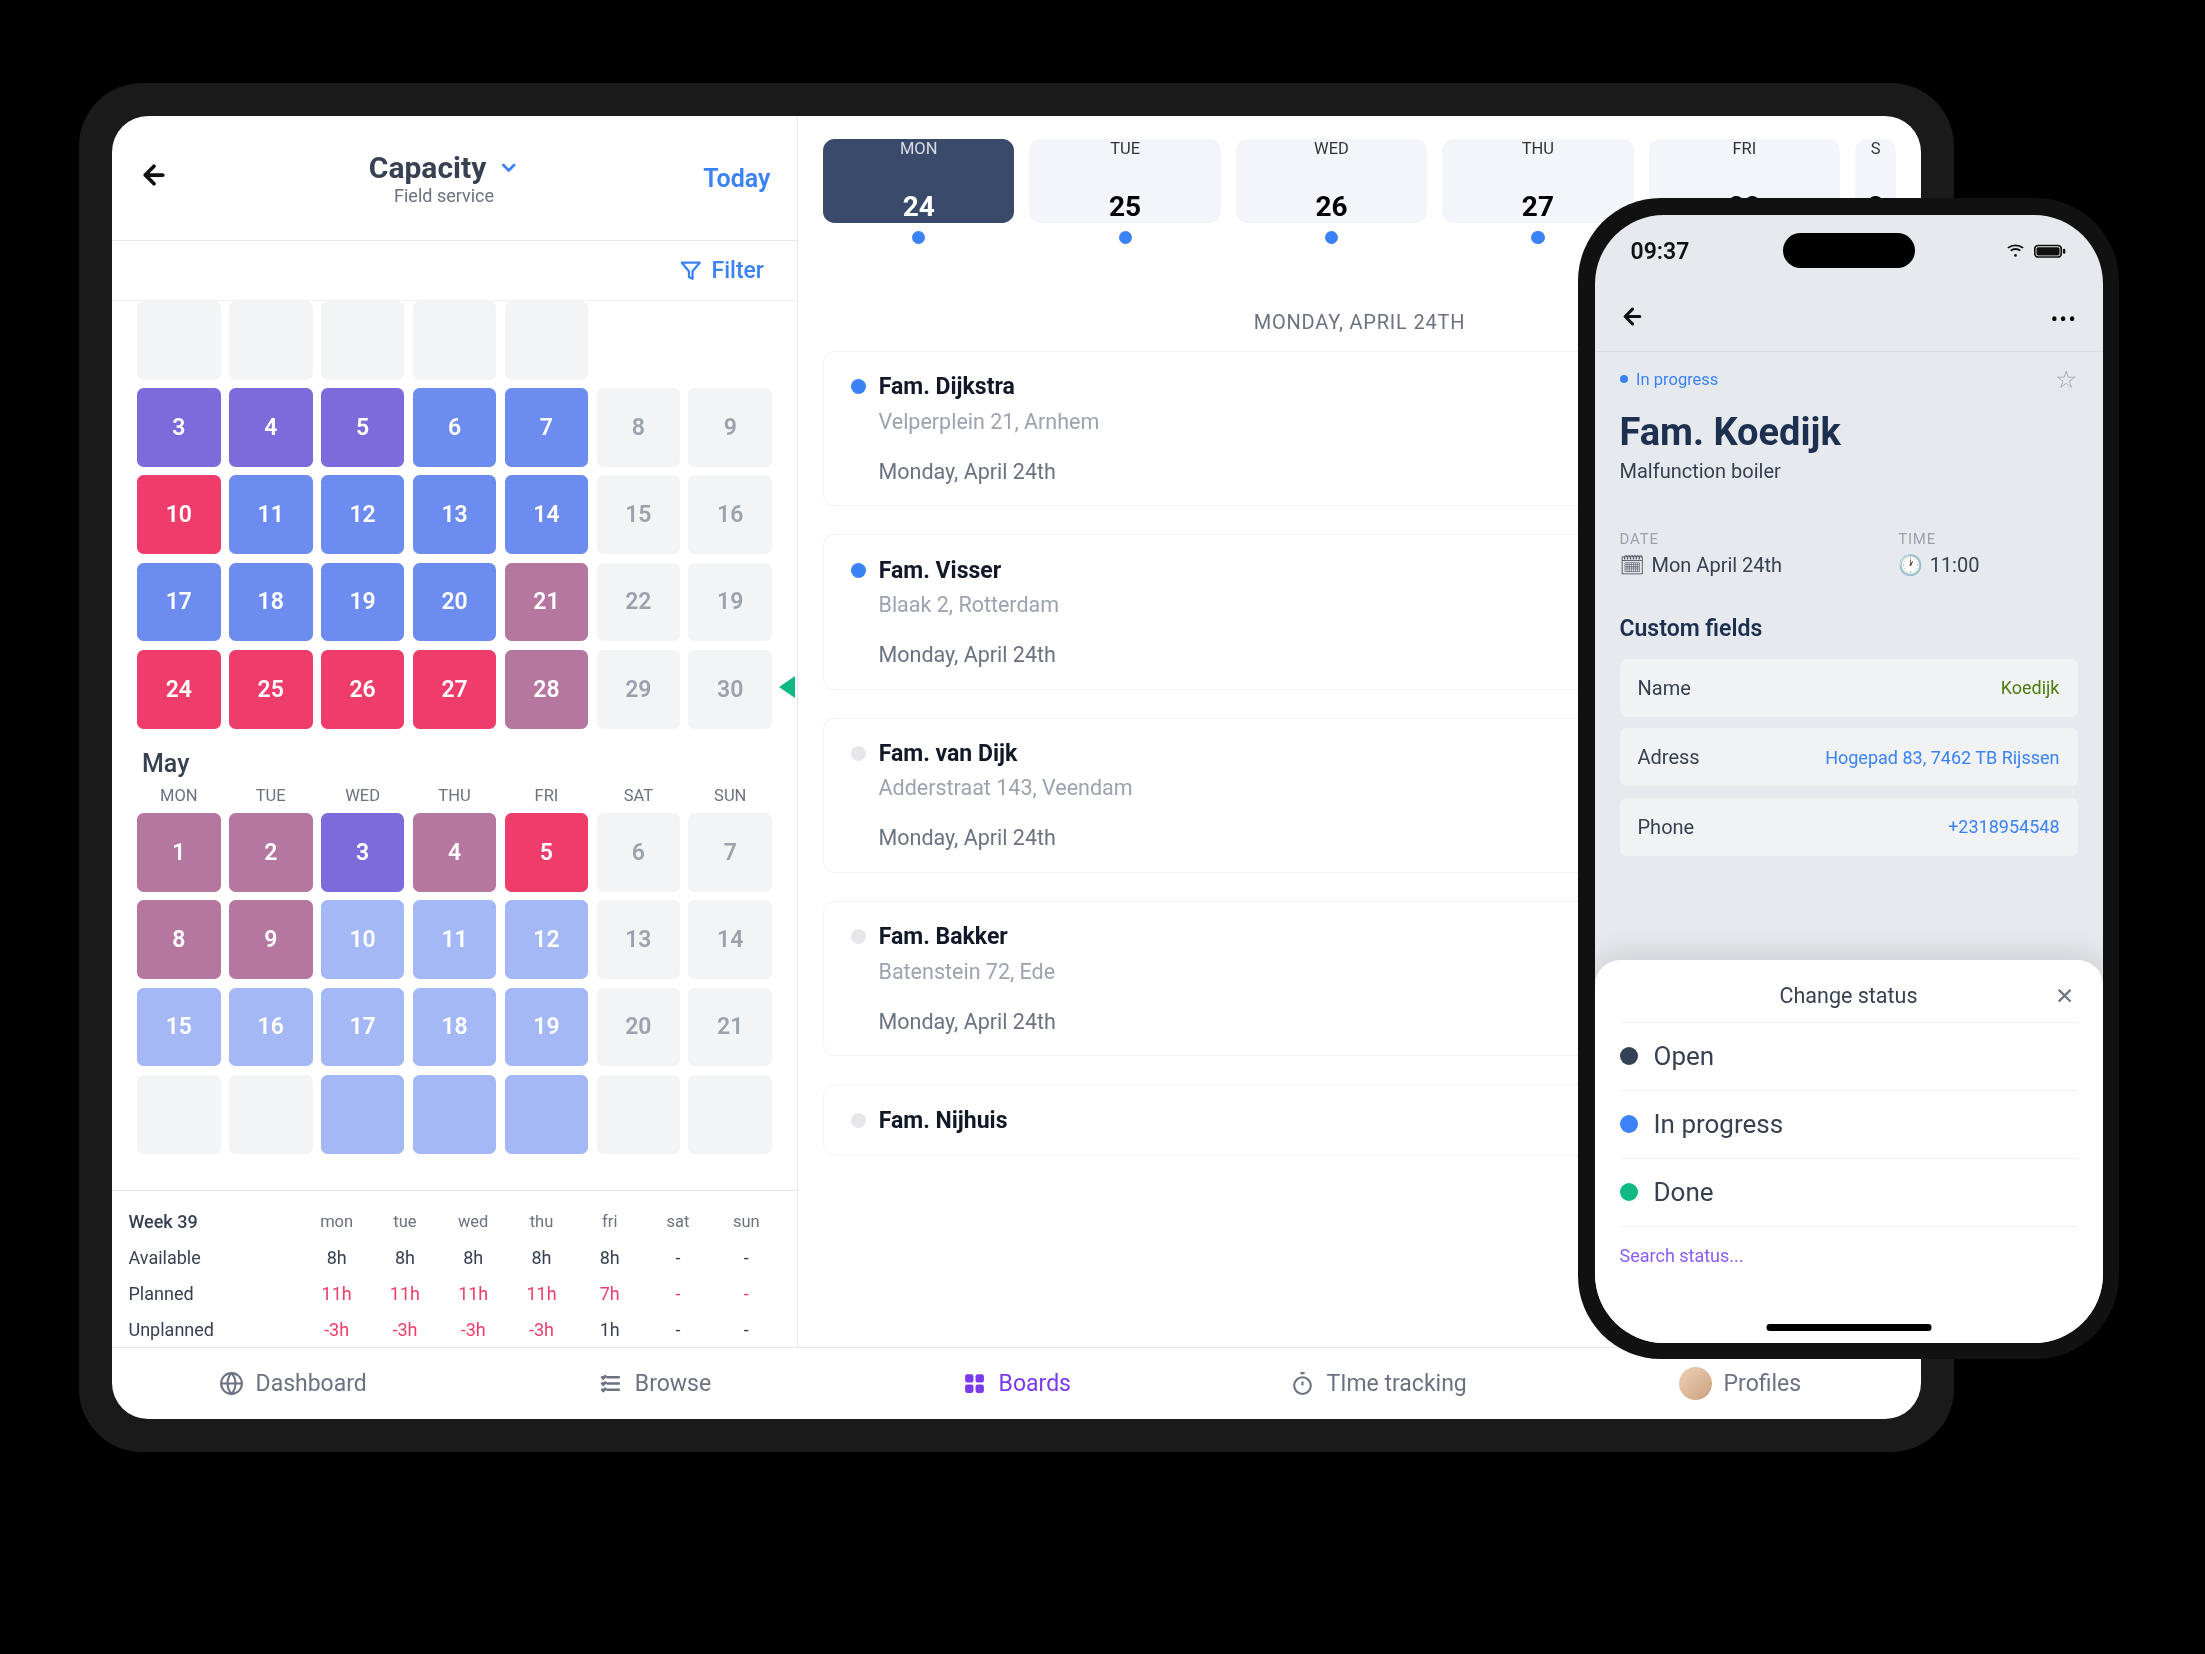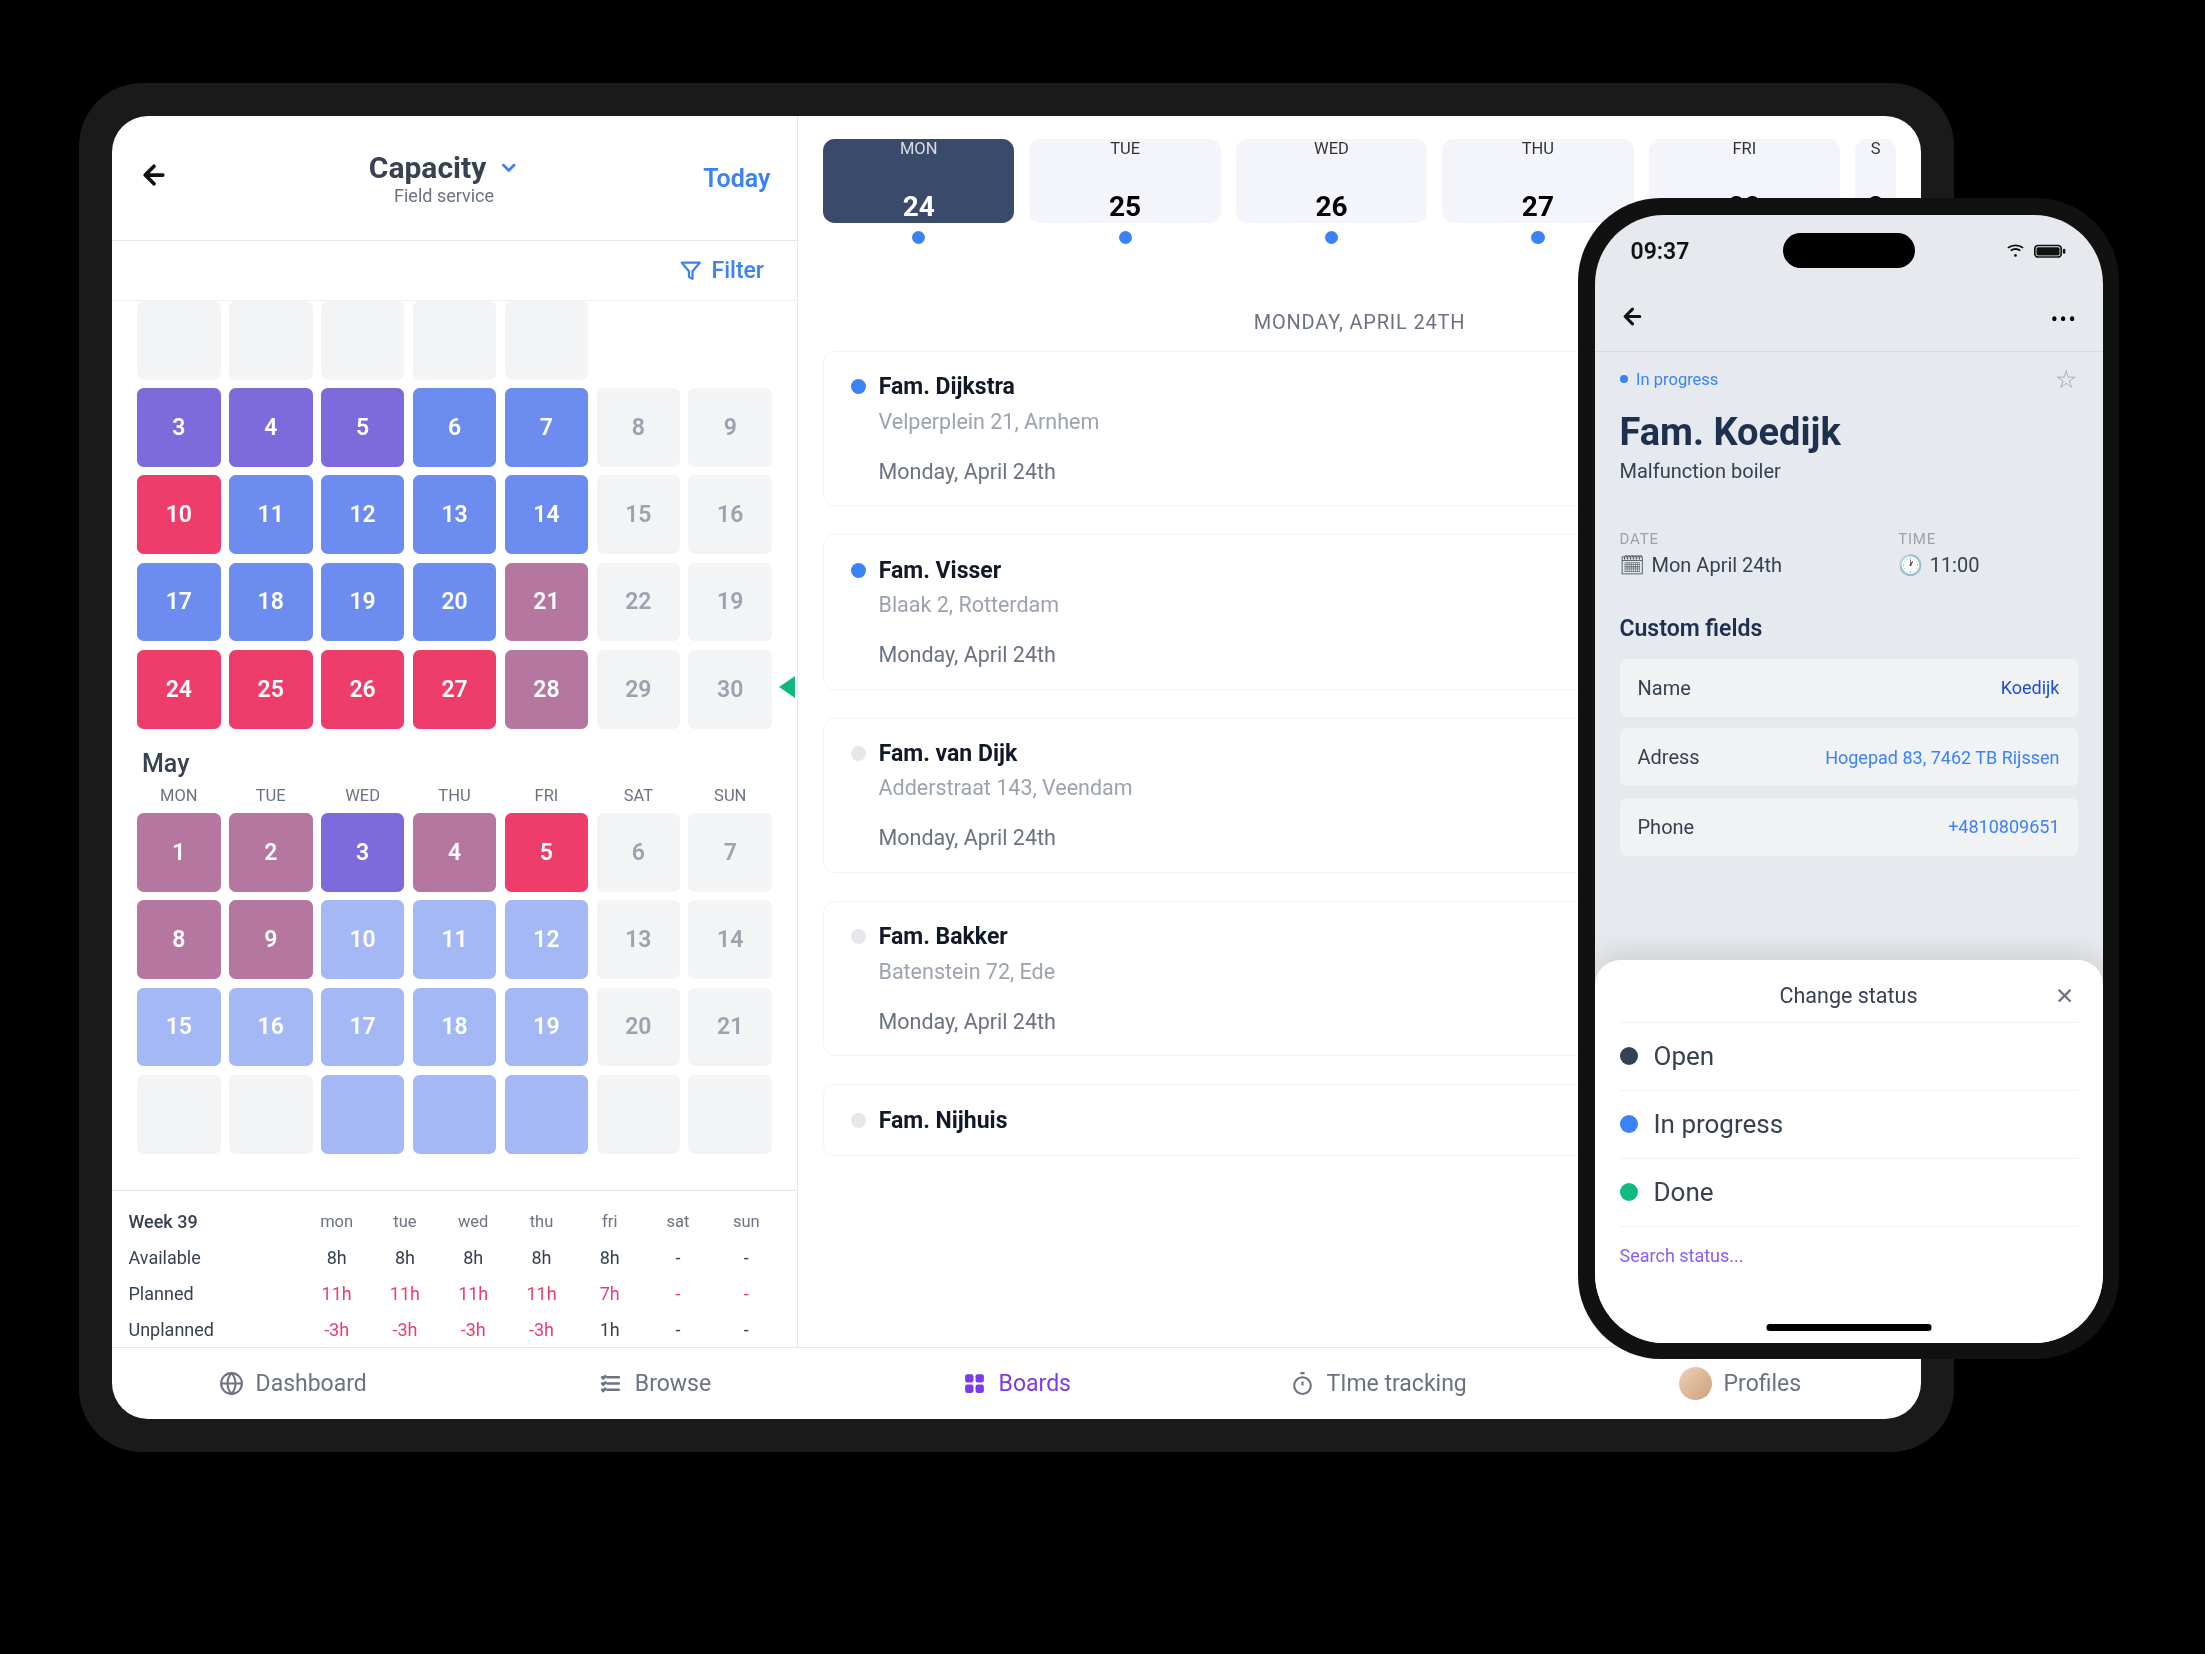--- a/index.html
+++ b/index.html
@@ -105,21 +105,21 @@
 .ph-sub   { font-size: 20px; color: #374151; margin-top: 5px; }
 
 .ph-dt { display:flex; margin-top: 33px; gap: 116px; }
 .ph-dt-col .lbl { font-size: 15px; color:#9ca3af; letter-spacing:0.8px;margin-top:14px; }
 .ph-dt-col .val { font-size: 20px; color:#374151; margin-top:5px; display:flex; align-items:center; gap:6.6px; }
 
 .ph-section { font-size: 23px; font-weight:600; color:#1e3050; margin-top: 38px; }
 .ph-fields { margin-top: 16.5px; display:flex; flex-direction:column; gap:11.6px; }
 .ph-field { background: rgba(255,255,255,.4); border-radius:6.6px; height:58px; display:flex; align-items:center; justify-content:space-between; padding:0 18px; }
 .ph-field .k { font-size:20px; color:#374151; }
-.ph-field .v { font-size:18px; color:#1d4ed8; }
+.ph-field .v { font-size:18px; color:#4d7c0f; }
 .ph-field .v.link { color:#3b82f6; }
 
 
 .sheet {
   position:absolute; bottom:0; left:0; right:0; background:#fff; border-radius:25px 25px 0 0;
   padding:23px 25px 58px 25px; box-shadow:0 -8.3px 25px rgba(0,0,0,.1);
 }
 .sheet-title-row { display:flex; align-items:center; justify-content:center; position:relative; padding-bottom:13.2px; border-bottom:0.8px solid #f1f1f1; }
 .sheet-title { font-size:21.5px; color:#374151; }
 .sheet-close { position:absolute; right:3.3px; top:0; font-size:23px; color:#6b7280; cursor:pointer; }
@@ -514,21 +514,21 @@
           <div class="ph-field">
             <span class="k">Name</span>
             <span class="v">Koedijk</span>
           </div>
           <div class="ph-field">
             <span class="k">Adress</span>
             <span class="v link">Hogepad 83, 7462 TB Rijssen</span>
           </div>
           <div class="ph-field">
             <span class="k">Phone</span>
-            <span class="v link">+4810809651</span>
+            <span class="v link">+2318954548</span>
           </div>
         </div>
     </div>
 
     <div class="sheet">
       <div class="sheet-title-row">
         <span class="sheet-title">Change status</span>
         <span class="sheet-close">✕</span>
       </div>
       <div id="sheetopts">

